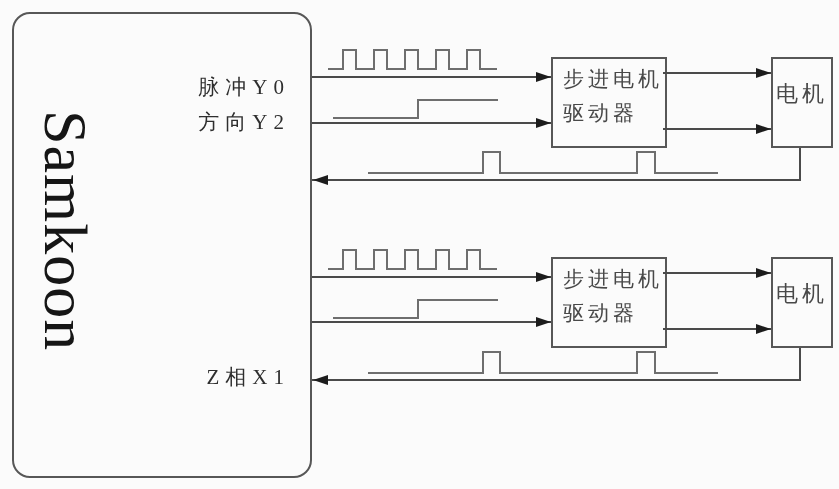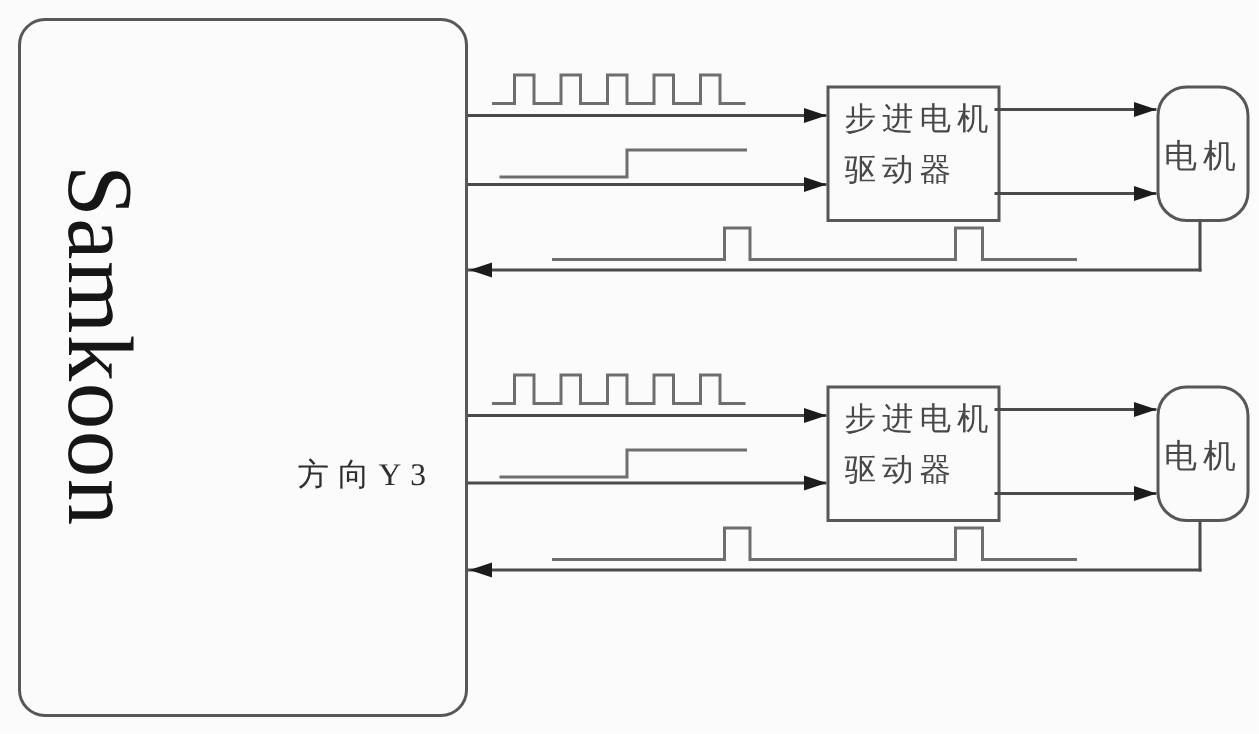--- a/index.html
+++ b/index.html
@@ -33,21 +33,21 @@
     position:absolute;left:140px;width:150px;height:26px;line-height:26px;
     text-align:right;font-size:21px;letter-spacing:6px;color:var(--label-text);
     white-space:nowrap;
   }
   
   .box{
     position:absolute;border:2px solid var(--box-border);background:transparent;
     color:var(--box-text);
   }
   .driver{width:116px;height:91px;padding:3px 0 0 10px;font-size:21px;line-height:34px;letter-spacing:4px;}
-  .motor{width:62px;height:91px;padding-top:30px;text-align:center;font-size:22px;letter-spacing:4px;border-radius:20px;}
+  .motor{width:62px;height:91px;padding-top:20px;text-align:center;font-size:22px;letter-spacing:4px;}
   
   .hline{position:absolute;height:2px;background:var(--line);}
   .vline{position:absolute;width:2px;background:var(--line);}
   
   .arrow-r{position:absolute;width:0;height:0;
     border-top:5px solid transparent;border-bottom:5px solid transparent;
     border-left:15px solid var(--arrow);}
   .arrow-l{position:absolute;width:0;height:0;
     border-top:5px solid transparent;border-bottom:5px solid transparent;
     border-right:15px solid var(--arrow);}
@@ -56,22 +56,24 @@
   .wave svg{display:block;}
 </style>
 </head>
 <body>
 
 <div class="canvas">
 
   <div class="plc-box"></div>
   <div class="plc-name">Samkoon</div>
 
+  <div class="port-label" style="top:74px">脉冲Y0</div>
+  <div class="port-label" style="top:109px">方向Y2</div>
 
-  <div class="port-label" style="top:303px">方向Y3</div>
+  <div class="port-label" style="top:364px">Z相X1</div>
 
   <div class="hline" style="left:312px;top:76px;width:239px"></div>
   <div class="hline" style="left:312px;top:122px;width:239px"></div>
   <div class="arrow-r" style="left:536px;top:72px"></div>
   <div class="arrow-r" style="left:536px;top:118px"></div>
 
   <div class="hline" style="left:312px;top:179px;width:489px"></div>
   <div class="arrow-l" style="left:313px;top:175px"></div>
   <div class="vline" style="left:799px;top:147px;height:34px"></div>
 

